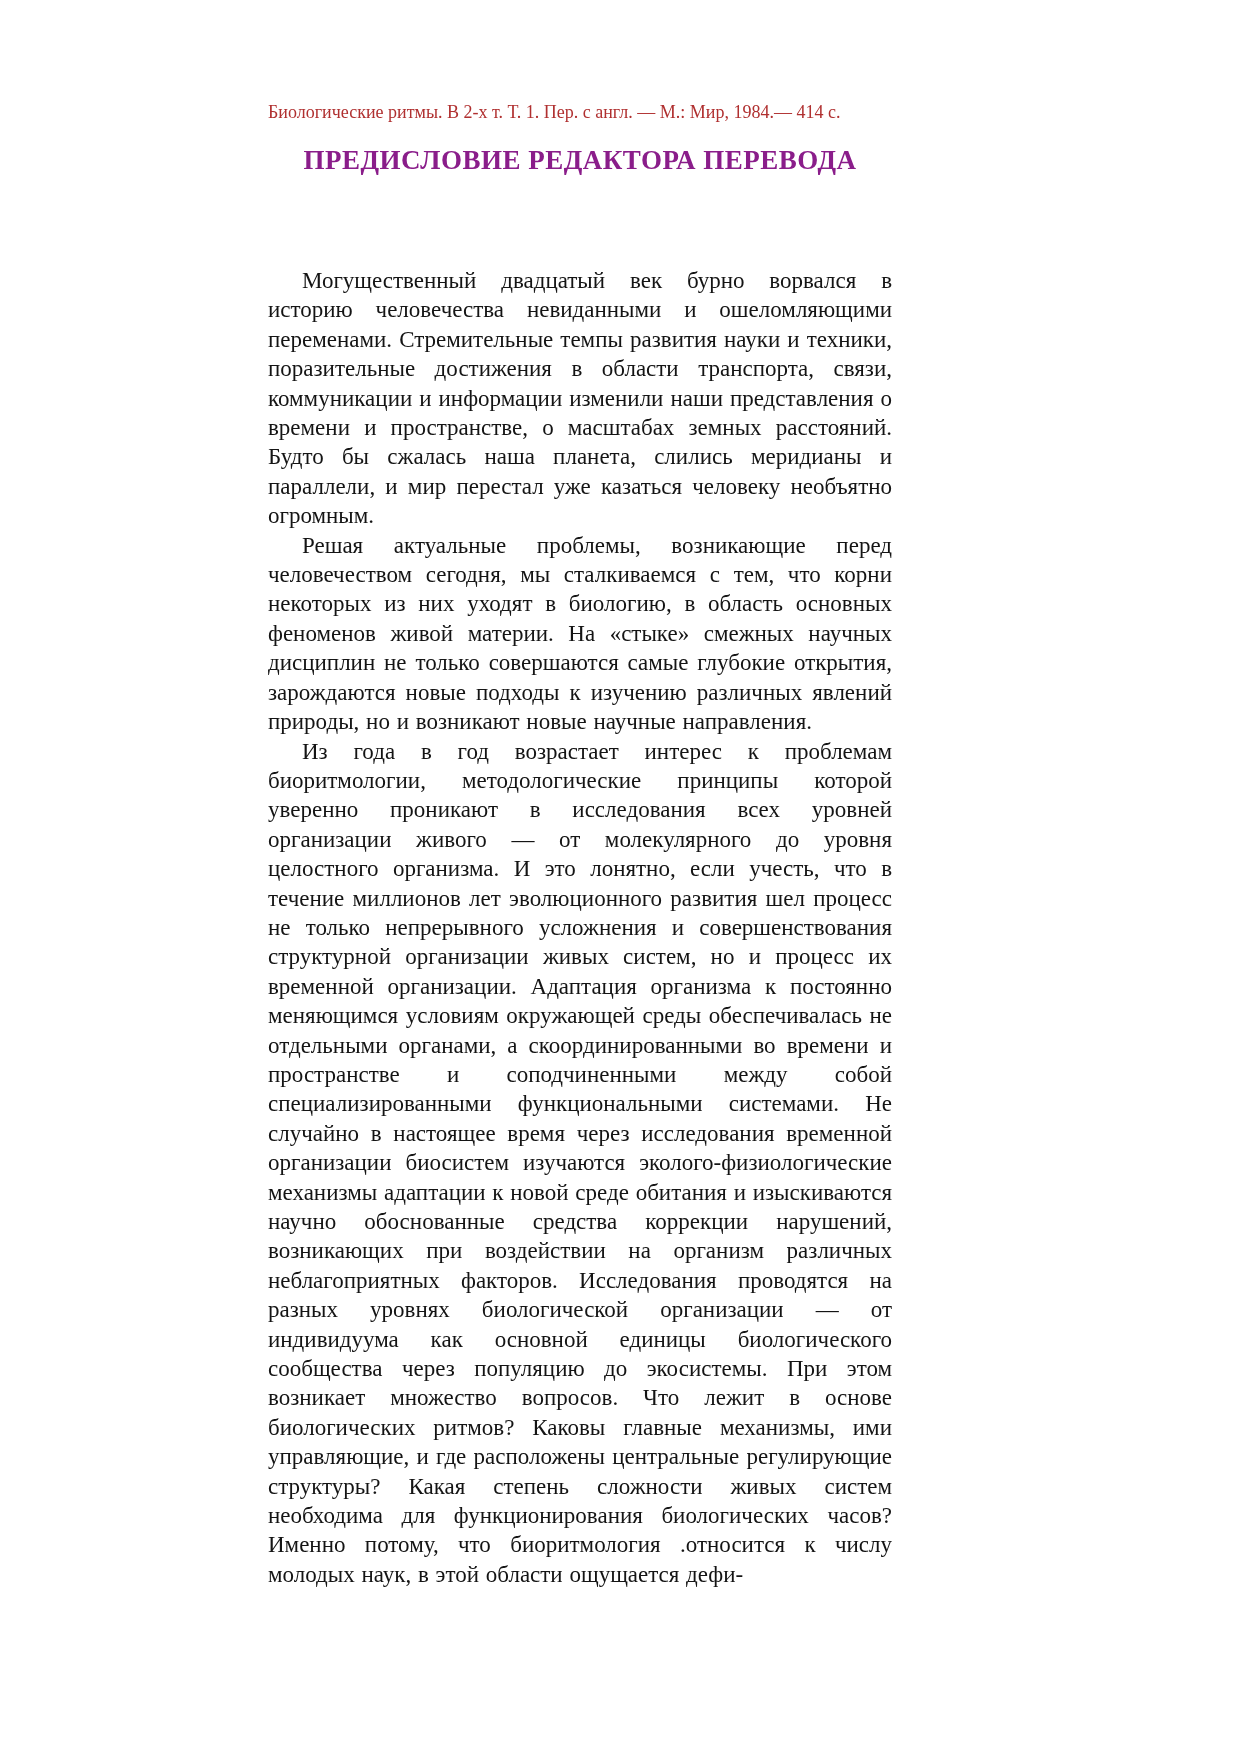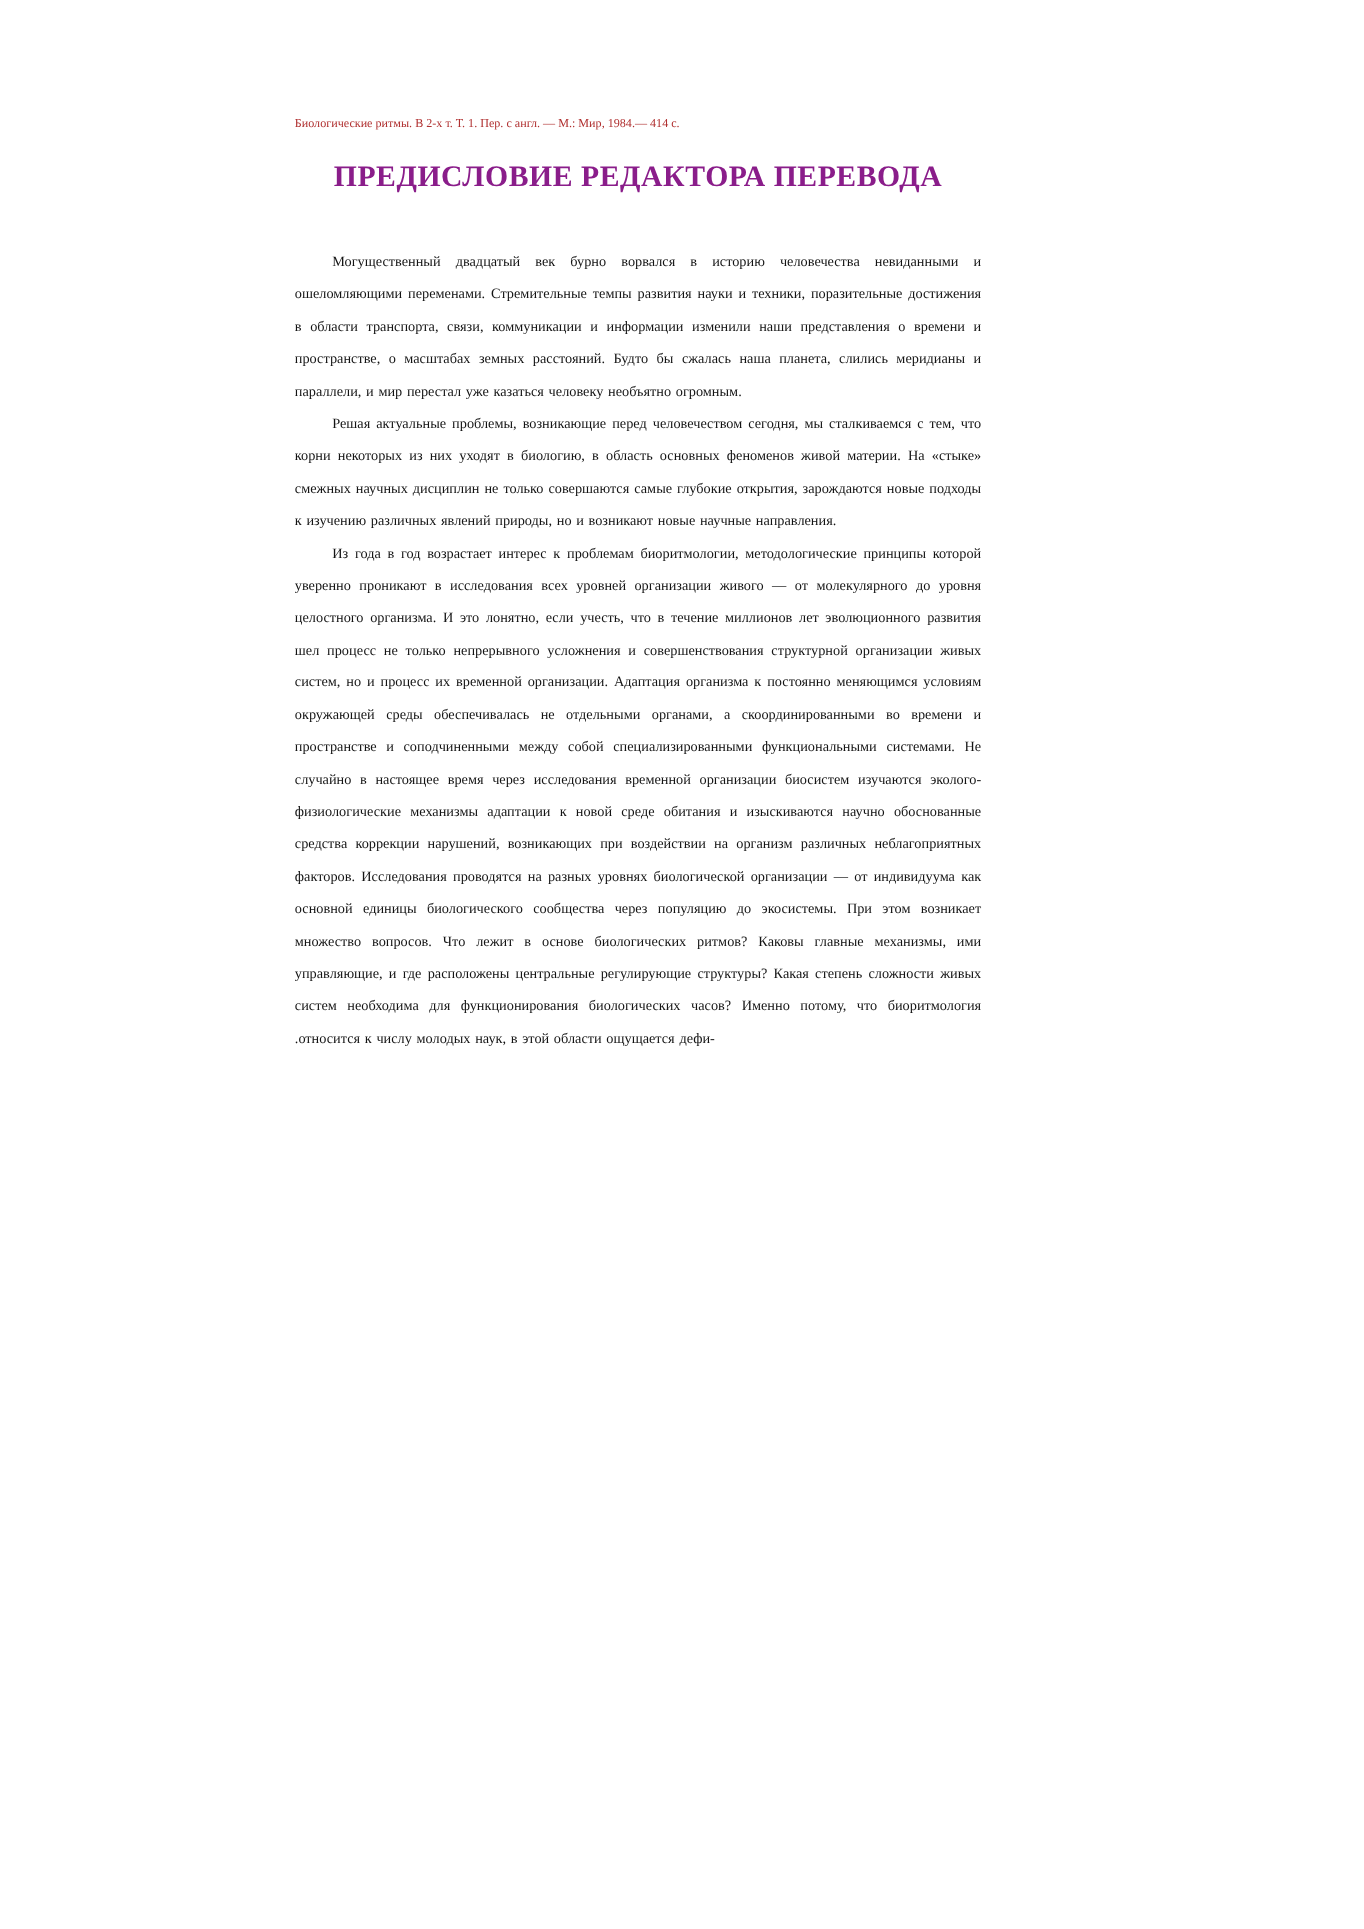--- a/index.html
+++ b/index.html
@@ -14,36 +14,36 @@
     position: relative;
     overflow: hidden;
   }
   .content {
     position: absolute;
     left: 268px;
     top: 104px;
     width: 624px;
   }
   .citation {
-    font-size: 11px;
+    font-size: 18px;
     line-height: 17px;
     color: #b03030;
     margin: 0 0 24px 0;
   }
   .doc-title {
     font-size: 27px;
     font-weight: bold;
     color: #8a1d8a;
     text-align: center;
     letter-spacing: 0.5px;
-    margin: 0 0 47px 0;
+    margin: 0 0 90px 0;
   }
   .bodytext p {
     margin: 0;
-    font-size: 13px;
+    font-size: 23px;
     line-height: 29.4px;
     color: #141414;
     text-align: justify;
     text-indent: 34px;
     word-spacing: 1px;
   }
 </style>
 </head>
 <body>
 

